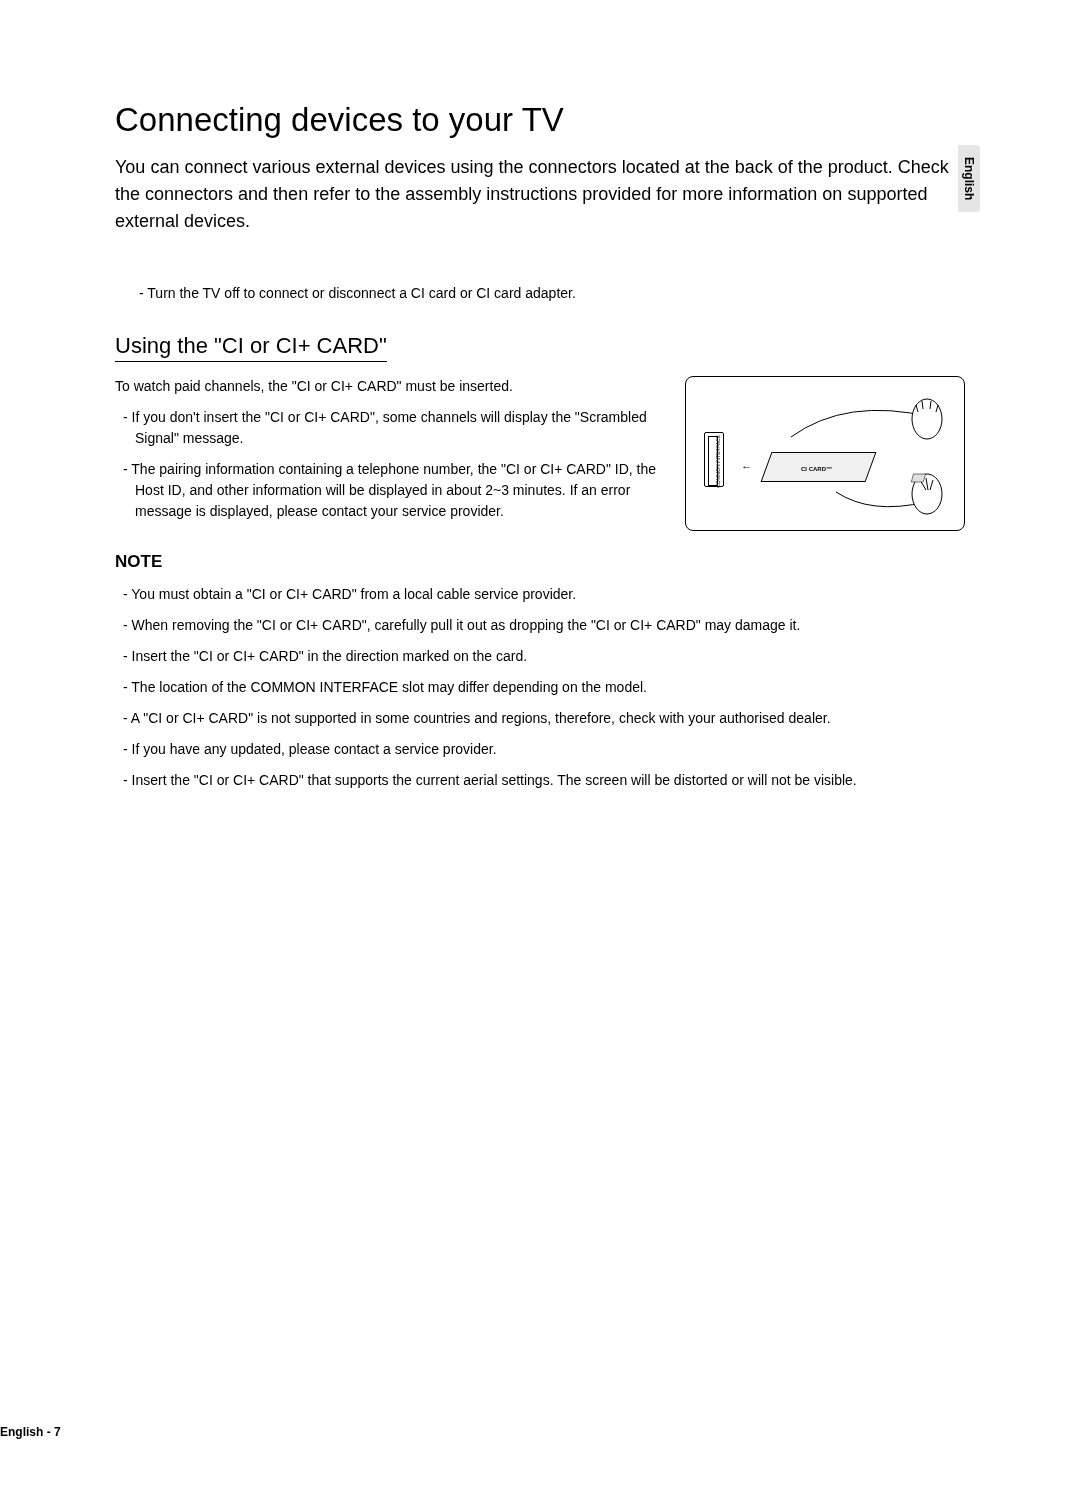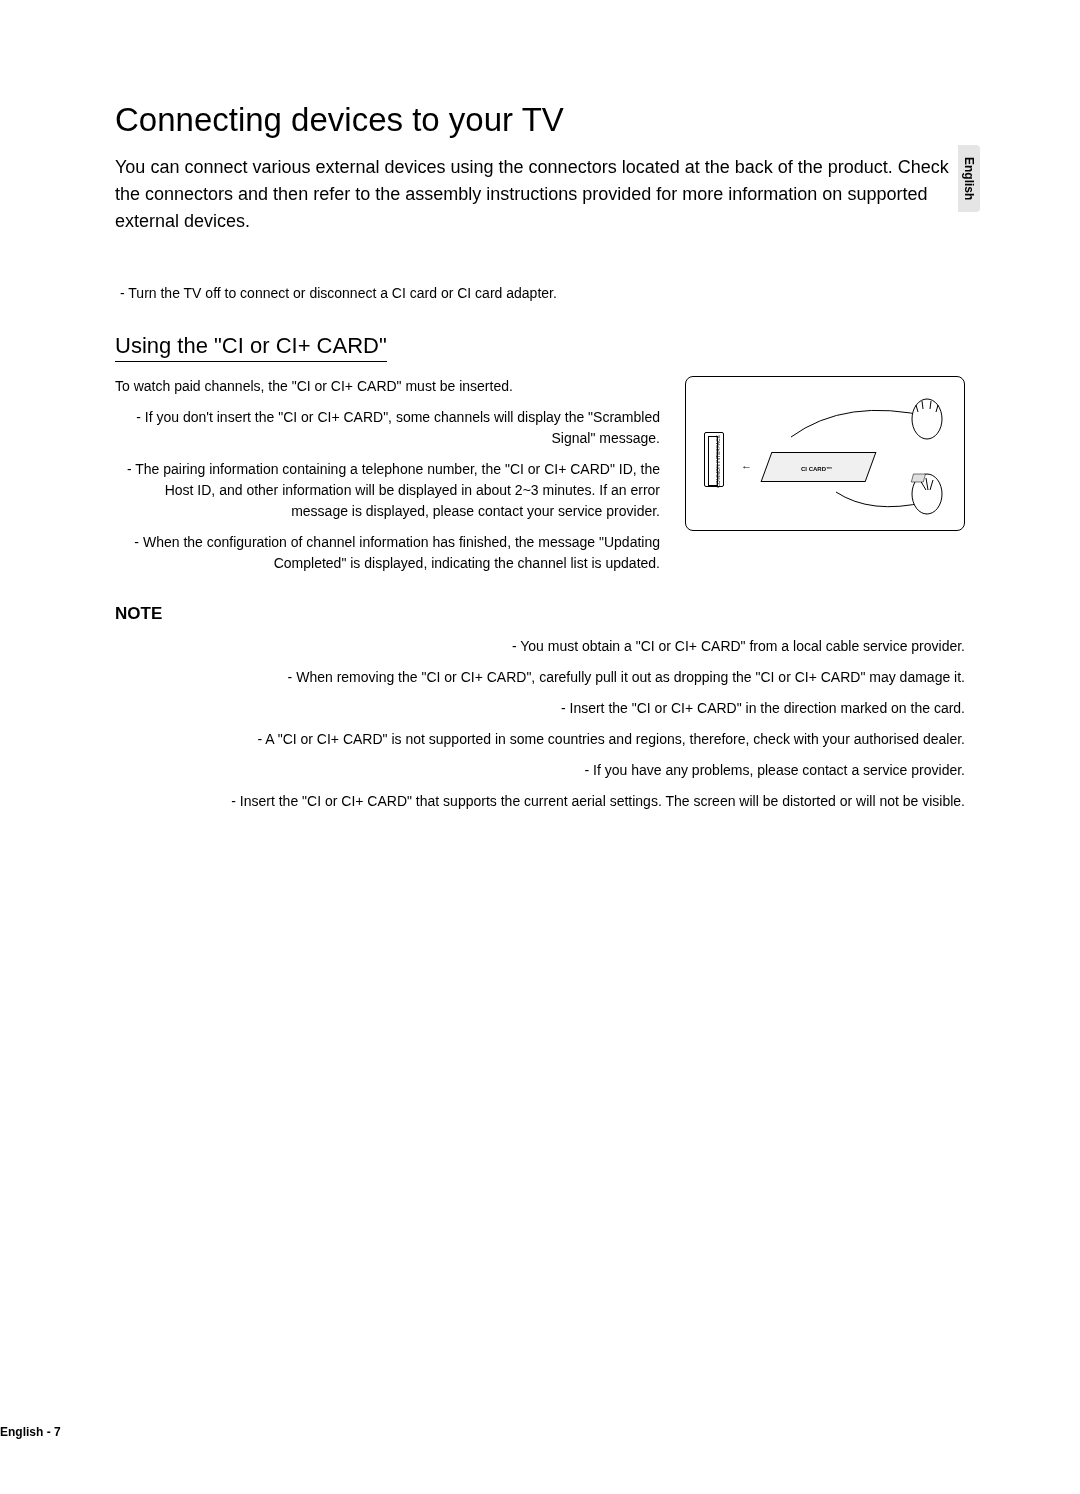--- a/index.html
+++ b/index.html
@@ -43,21 +43,21 @@
       margin-bottom: 50px;
     }
     h2 {
       font-size: 33px;
       font-weight: normal;
       line-height: 1.3;
       margin-bottom: 14px;
     }
     .sub-point {
       font-size: 14px;
-      margin-left: 9px;
+      margin-left: 28px;
       text-indent: -12px;
       margin-bottom: 32px;
       padding-left: 8px;
     }
     .sub-point::before {
       content: "- ";
     }
     h3 {
       font-size: 22px;
       font-weight: normal;
@@ -84,21 +84,20 @@
     }
     .bullet-list {
       list-style: none;
       padding-left: 20px;
     }
     .bullet-list li {
       font-size: 14px;
       line-height: 1.5;
       text-indent: -12px;
       margin-bottom: 10px;
-      text-align: right;
     }
     .bullet-list li::before {
       content: "- ";
     }
     .diagram-box {
       border: 1px solid #000;
       border-radius: 8px;
       height: 155px;
       position: relative;
       background: #fff;
@@ -201,21 +200,20 @@
   <p class="sub-point">Turn the TV off to connect or disconnect a CI card or CI card adapter.</p>
 
   <h3>Using the "CI or CI+ CARD"</h3>
 
   <div class="content-row">
     <div class="content-left">
       <p class="para">To watch paid channels, the "CI or CI+ CARD" must be inserted.</p>
       <ul class="bullet-list">
         <li>If you don't insert the "CI or CI+ CARD", some channels will display the "Scrambled Signal" message.</li>
         <li>The pairing information containing a telephone number, the "CI or CI+ CARD" ID, the Host ID, and other information will be displayed in about 2~3 minutes. If an error message is displayed, please contact your service provider.</li>
-        <li>When the configuration of channel information has finished, the message "Updating Completed" is displayed, indicating the channel list is updated.</li>
       </ul>
     </div>
     <div class="content-right">
       <div class="diagram-box">
         <div class="slot-shape"></div>
         <div class="slot-label">COMMON INTERFACE</div>
         <div class="card-shape"></div>
         <div class="card-label">CI CARD™</div>
         <div class="arrow-left">←</div>
         <svg class="arrow-curve-top" width="150" height="40">
@@ -236,20 +234,21 @@
         </svg>
       </div>
     </div>
   </div>
 
   <h4>NOTE</h4>
   <ul class="bullet-list">
     <li>You must obtain a "CI or CI+ CARD" from a local cable service provider.</li>
     <li>When removing the "CI or CI+ CARD", carefully pull it out as dropping the "CI or CI+ CARD" may damage it.</li>
     <li>Insert the "CI or CI+ CARD" in the direction marked on the card.</li>
+    <li>The location of the COMMON INTERFACE slot may differ depending on the model.</li>
     <li>A "CI or CI+ CARD" is not supported in some countries and regions, therefore, check with your authorised dealer.</li>
-    <li>If you have any problems, please contact a service provider.</li>
+    <li>If you have any updated, please contact a service provider.</li>
     <li>Insert the "CI or CI+ CARD" that supports the current aerial settings. The screen will be distorted or will not be visible.</li>
   </ul>
 
 </div>
 
 <div class="footer">English - 7</div>
 
 </body></html>

